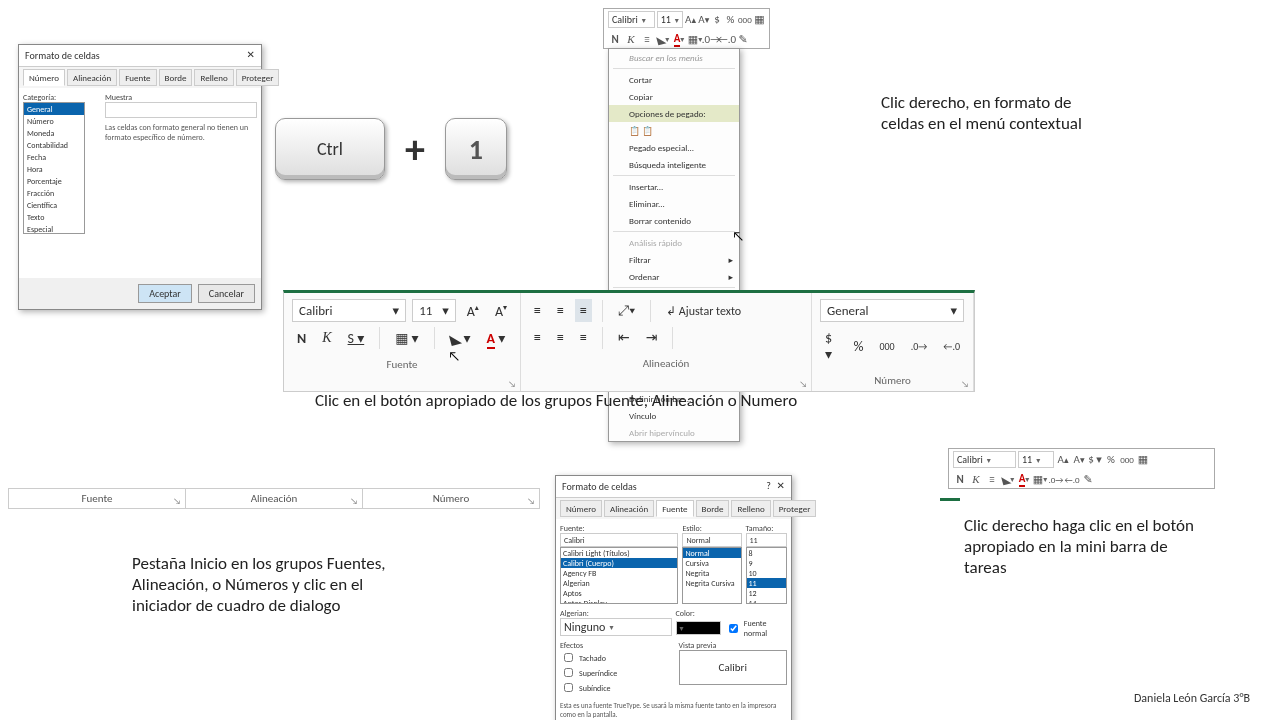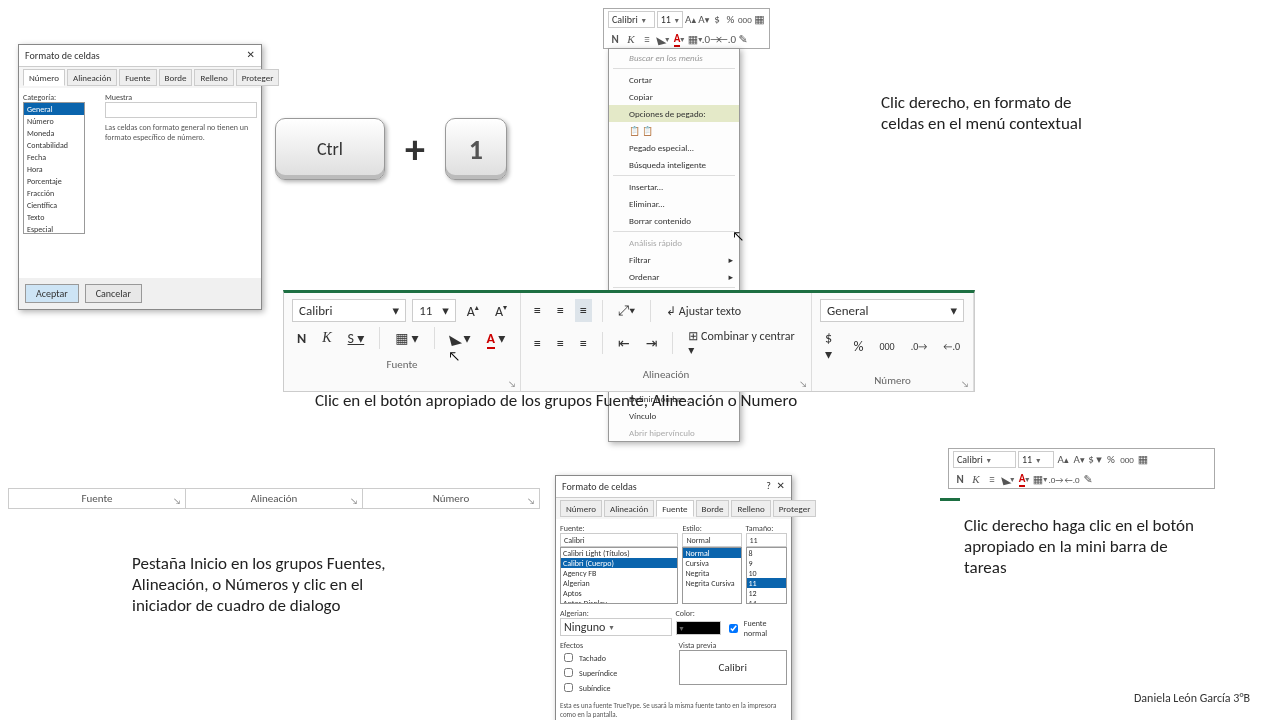--- a/index.html
+++ b/index.html
@@ -85,21 +85,21 @@
 
       </div>
     </div>
     <div style="flex:1">
       <div class="small-lbl">Muestra</div>
       <div style="border:1px solid #ccc;height:14px;background:#fff;margin-bottom:4px"></div>
       <div style="font-size:8px;color:#555">Las celdas con formato general no tienen un formato específico de número.</div>
     </div>
   </div>
   <div style="height:40px;background:#fff"></div>
-  <div style="display:flex;justify-content:flex-start;gap:6px;padding:6px">
+  <div style="display:flex;justify-content:flex-end;gap:6px;padding:6px">
     <span class="btn blue">Aceptar</span>
     <span class="btn">Cancelar</span>
   </div>
 </div>
 
 <div class="abs" style="left:275px;top:118px;display:flex;align-items:center;gap:20px">
   <span class="key">Ctrl</span>
   <span class="plus">+</span>
   <span class="key small">1</span>
 </div>
@@ -202,21 +202,20 @@
       <span class="rib-btn" style="font-size:12px">↲ <span>Ajustar texto</span></span>
     </div>
     <div class="rib-row">
       <span class="rib-btn">≡</span>
       <span class="rib-btn">≡</span>
       <span class="rib-btn">≡</span>
       <span class="sep-v"></span>
       <span class="rib-btn">⇤</span>
       <span class="rib-btn">⇥</span>
       <span class="sep-v"></span>
-      <span class="rib-btn" style="font-size:12px">⊞ <span>Combinar y centrar</span> ▾</span>
     </div>
     <div class="rib-grp-name">Alineación</div>
     <span class="launcher">↘</span>
   </div>
   <div class="rib-grp" style="width:148px">
     <div class="rib-row">
       <div class="rib-ddl" style="width:130px">
           <span>General</span>
           <span>▾</span>
         </div>

